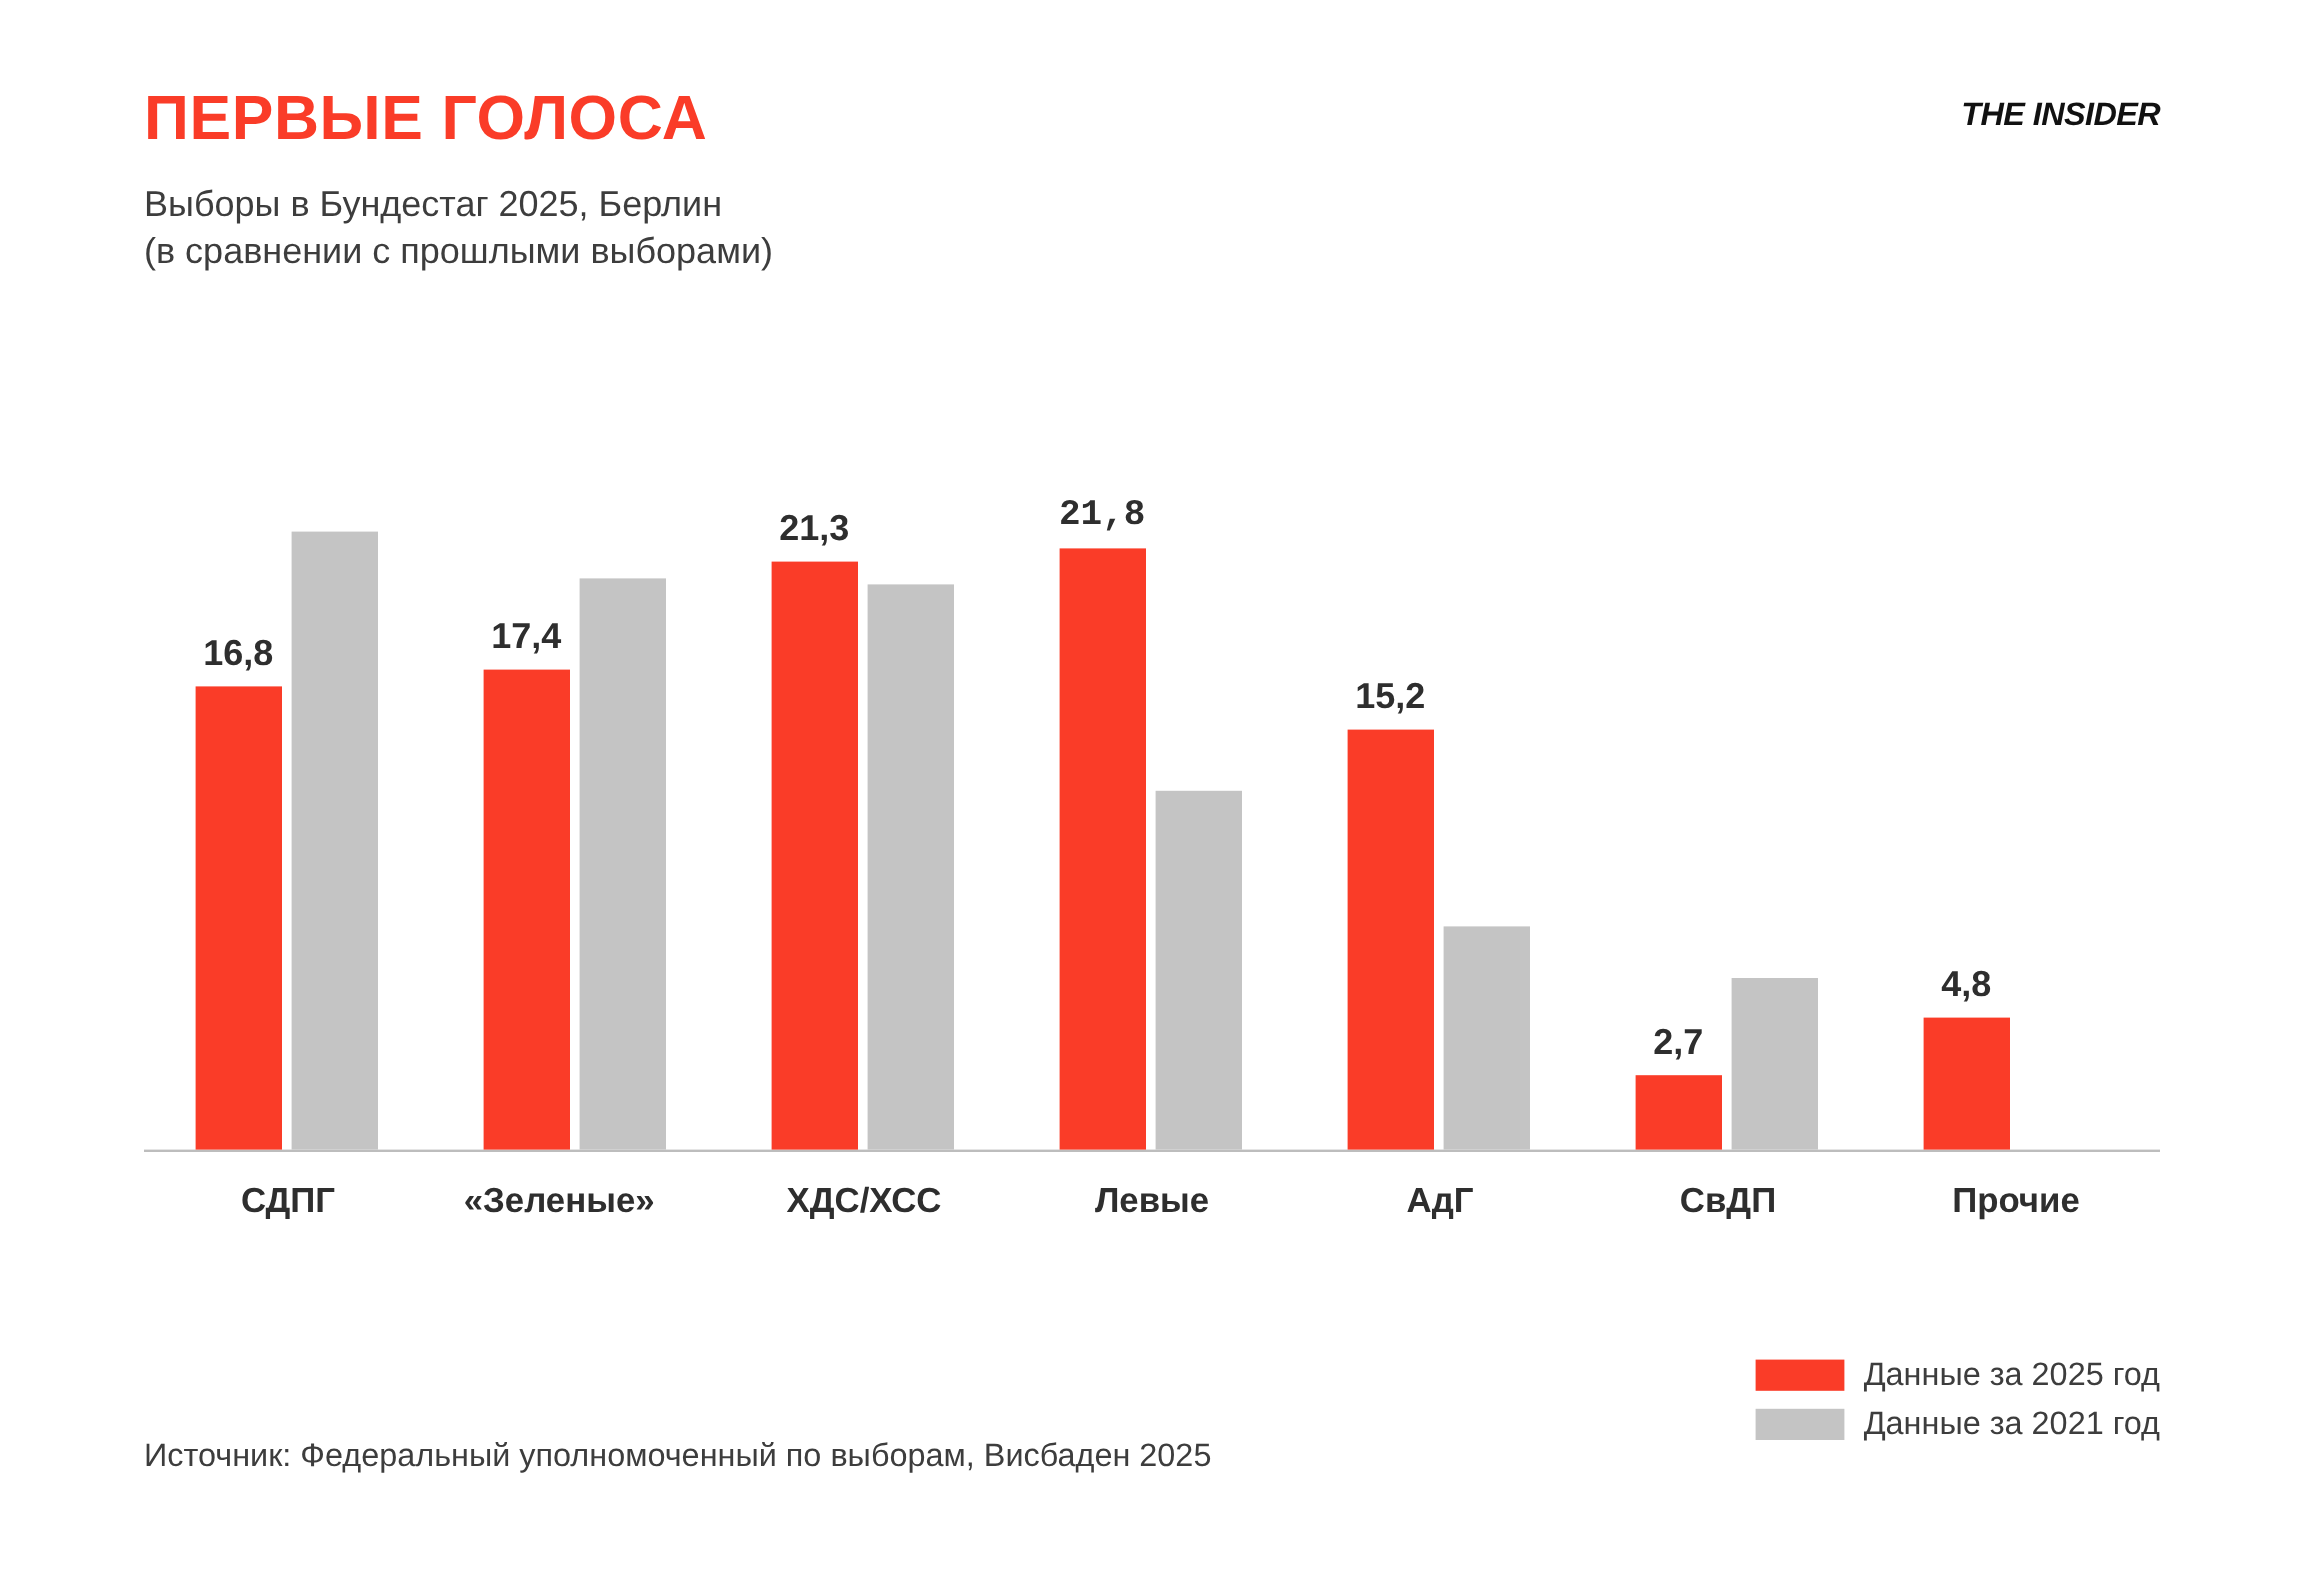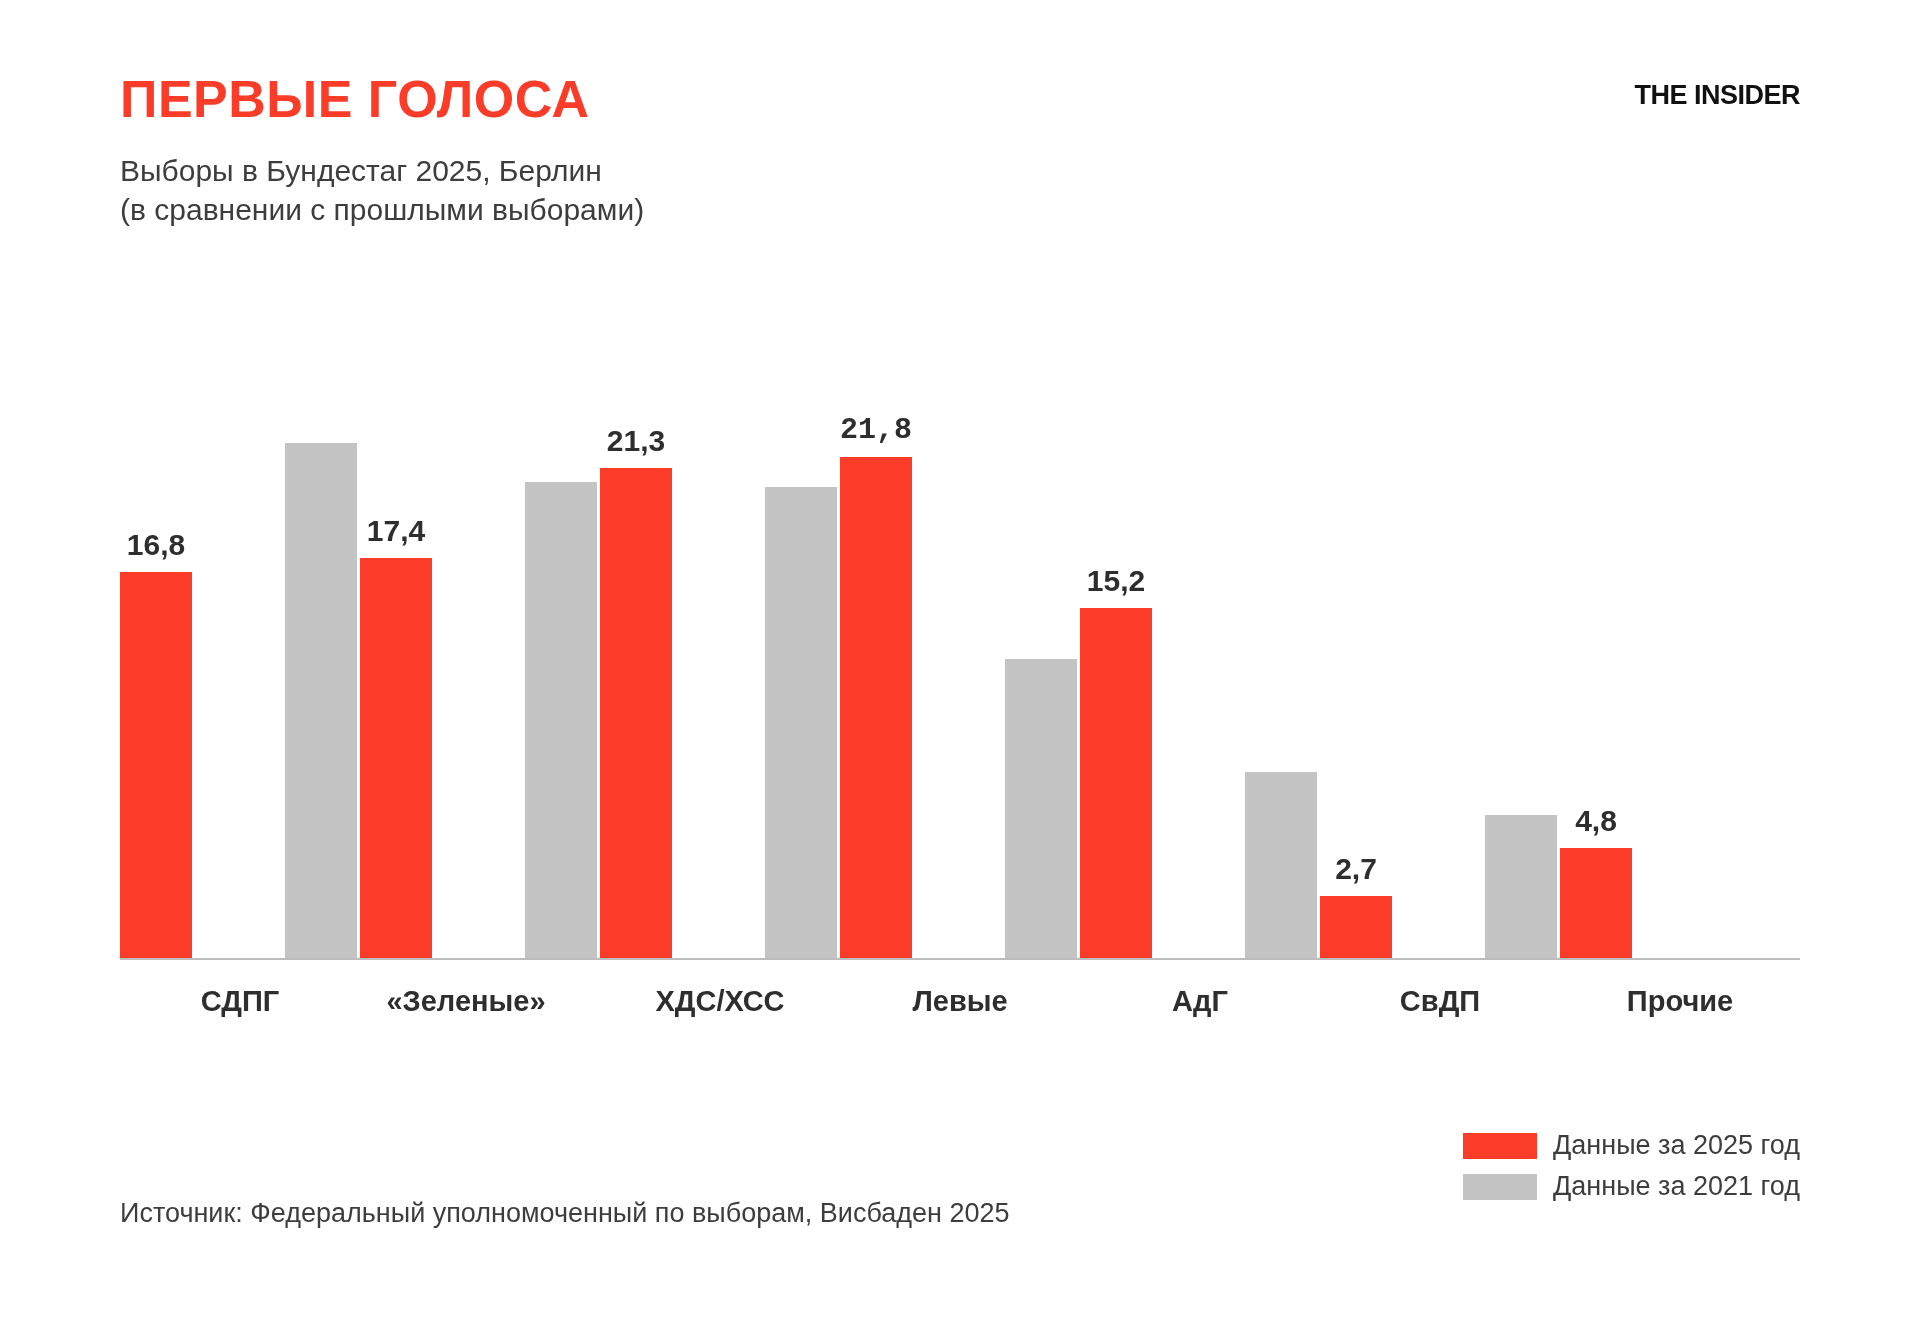--- a/index.html
+++ b/index.html
@@ -42,20 +42,21 @@
     line-height: 1.33;
     color: #3d3d3d;
     white-space: pre-line;
   }
   .brand {
     position: absolute;
     right: 0;
     top: 8px;
     font-size: 27px;
     font-weight: bold;
+    font-style: italic;
     letter-spacing: -0.5px;
     color: #111111;
   }
 
   
   .chart {
     position: absolute;
     left: 120px;
     top: 330px;
     width: 1680px;
@@ -80,21 +81,21 @@
     height: 628px;
   }
   .bars {
     position: absolute;
     bottom: 0;
     left: 0;
     right: 3px;
     height: 100%;
     display: flex;
     align-items: flex-end;
-    justify-content: space-between;
+    justify-content: center;
     gap: 8px;
   }
   .bar-wrap {
     position: relative;
     width: 72px;
     display: flex;
     flex-direction: column;
     justify-content: flex-end;
     align-items: center;
     height: 100%;

